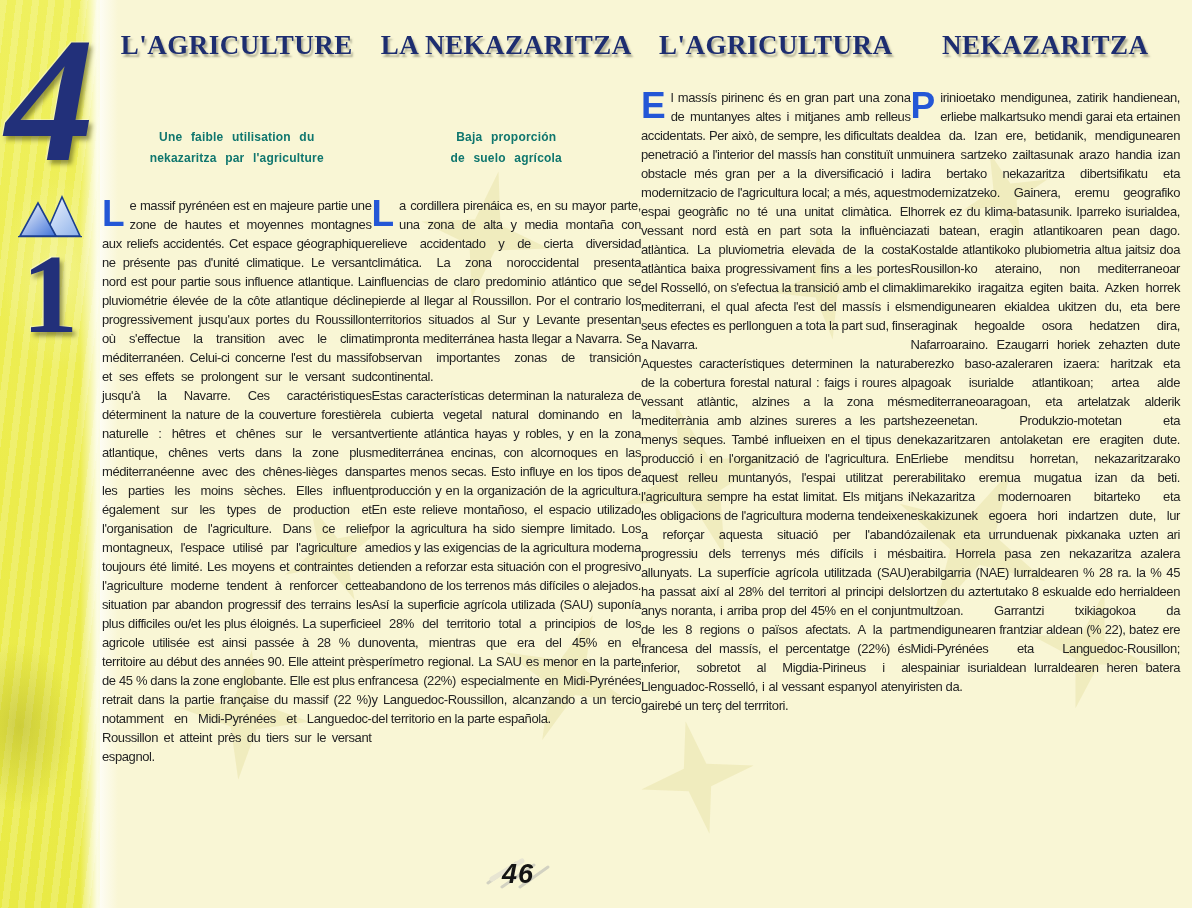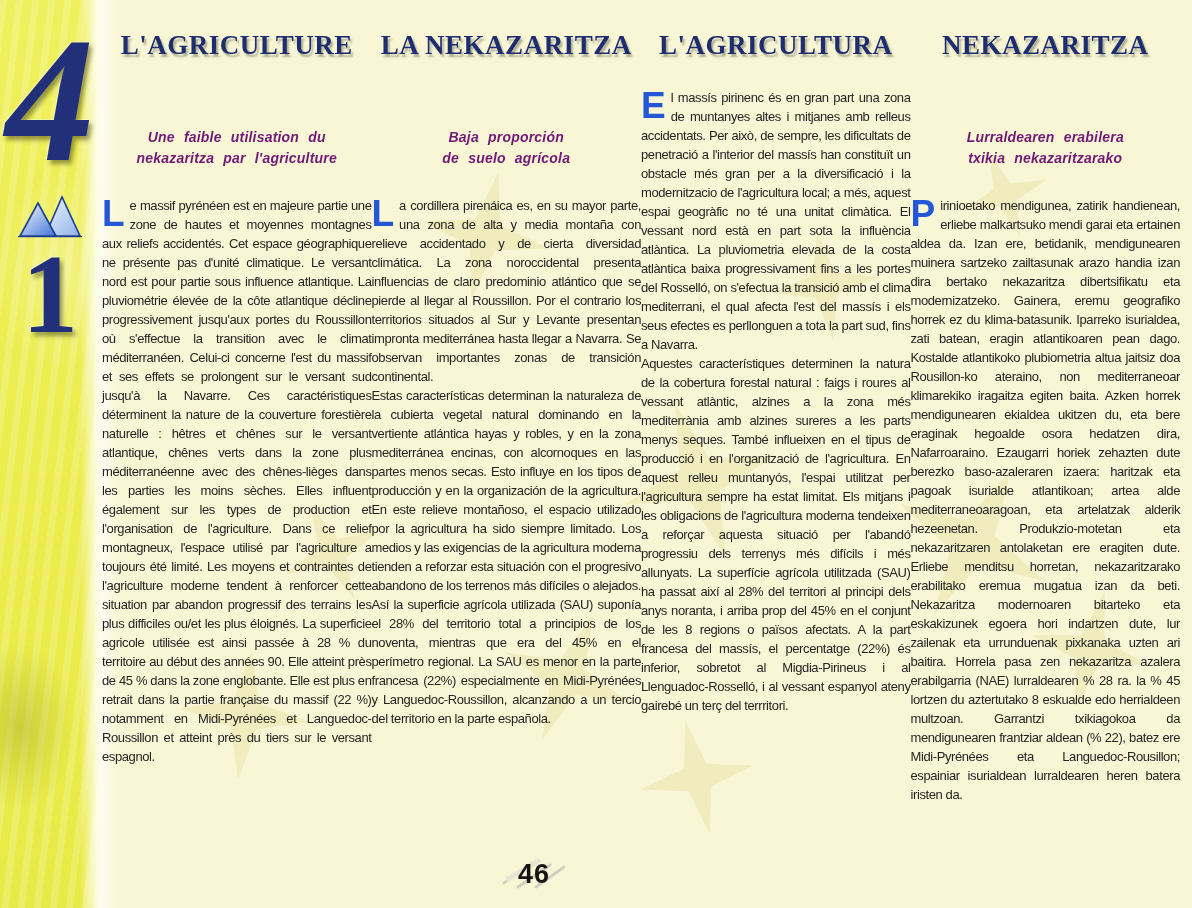--- a/index.html
+++ b/index.html
@@ -29,30 +29,30 @@
       font-size:112px;line-height:92px;color:#22307a;margin-top:6px;
       text-shadow:3px 4px 4px rgba(60,60,20,.5), -1px -1px 0 rgba(255,255,255,.4);}
 
   
   .main{position:absolute;left:102px;top:30px;width:1078px;z-index:2;
         display:flex;gap:0;}
   .column{flex:1;min-width:0;}
   .col-title{font-family:"Liberation Serif",serif;font-weight:bold;font-size:27px;
       letter-spacing:.5px;color:#1d2d70;text-align:center;white-space:nowrap;
       text-shadow:2px 3px 2px rgba(115,115,95,.55);}
-  .col-subtitle{margin-top:66px;text-align:center;color:#701a75;font-weight:bold;
-      font-size:14px;line-height:21px;word-spacing:5px;letter-spacing:.2px;font-style:italic;}
+  .col-subtitle{margin-top:66px;text-align:center;color:#0f766e;font-weight:bold;
+      font-size:12px;line-height:21px;word-spacing:5px;letter-spacing:.2px;}
   .col-body{margin-top:27px;text-align:justify;font-size:13px;line-height:19px;
       letter-spacing:-.4px;color:#242424;}
   .col-body p{margin:0;}
   .dropcap{float:left;font-size:37px;line-height:32px;font-weight:bold;color:#2457d6;
       padding:2px 5px 0 0;letter-spacing:0;}
 
   
-  .footer{position:absolute;left:16px;bottom:14px;width:1036px;text-align:center;z-index:2;}
+  .footer{position:absolute;left:0;bottom:14px;width:1036px;text-align:center;z-index:2;font-style:italic;}
   .pagenum-wrap{position:relative;display:inline-block;padding:4px 14px;}
   .brush-marks{position:absolute;left:-6px;top:2px;width:74px;height:34px;opacity:.8;}
   .page-number{position:relative;font-weight:bold;font-size:27px;color:#141414;letter-spacing:1px;}
 </style>
 </head>
 <body>
 
 <div class="page">
 
   <div class="leaf" style="left:420px;top:170px;width:130px;height:130px;transform:rotate(12deg);"></div>
@@ -119,24 +119,20 @@
     <div class="column" lang="ca">
       <div class="col-title">L'AGRICULTURA</div>
       <div class="col-body">
         <p><span class="dropcap">E</span><span>l massís pirinenc és en gran part una zona de muntanyes altes i mitjanes amb relleus accidentats. Per això, de sempre, les dificultats de penetració a l'interior del massís han constituït un obstacle més gran per a la diversificació i la modernitzacio de l'agricultura local; a més, aquest espai geogràfic no té una unitat climàtica. El vessant nord està en part sota la influència atlàntica. La pluviometria elevada de la costa atlàntica baixa progressivament fins a les portes del Rosselló, on s'efectua la transició amb el clima mediterrani, el qual afecta l'est del massís i els seus efectes es perllonguen a tota la part sud, fins a Navarra.</span></p>
         <p>Aquestes característiques determinen la natura de la cobertura forestal natural : faigs i roures al vessant atlàntic, alzines a la zona més mediterrània amb alzines sureres a les parts menys seques. També influeixen en el tipus de producció i en l'organització de l'agricultura. En aquest relleu muntanyós, l'espai utilitzat per l'agricultura sempre ha estat limitat. Els mitjans i les obligacions de l'agricultura moderna tendeixen a reforçar aquesta situació per l'abandó progressiu dels terrenys més difícils i més allunyats. La superfície agrícola utilitzada (SAU) ha passat així al 28% del territori al principi dels anys noranta, i arriba prop del 45% en el conjunt de les 8 regions o països afectats. A la part francesa del massís, el percentatge (22%) és inferior, sobretot al Migdia-Pirineus i al Llenguadoc-Rosselló, i al vessant espanyol ateny gairebé un terç del terrritori.</p>
       </div>
     </div>
 
     <div class="column" lang="eu">
       <div class="col-title">NEKAZARITZA</div>
-      <div class="col-subtitle">
-        <span>Lurraldearen erabilera</span><br>
-        <span>txikia nekazaritzarako</span>
-      </div>
       <div class="col-body">
         <p><span class="dropcap">P</span><span>irinioetako mendigunea, zatirik handienean, erliebe malkartsuko mendi garai eta ertainen aldea da. Izan ere, betidanik, mendigunearen muinera sartzeko zailtasunak arazo handia izan dira bertako nekazaritza dibertsifikatu eta modernizatzeko. Gainera, eremu geografiko horrek ez du klima-batasunik. Iparreko isurialdea, zati batean, eragin atlantikoaren pean dago. Kostalde atlantikoko plubiometria altua jaitsiz doa Rousillon-ko ateraino, non mediterraneoar klimarekiko iragaitza egiten baita. Azken horrek mendigunearen ekialdea ukitzen du, eta bere eraginak hegoalde osora hedatzen dira, Nafarroaraino. Ezaugarri horiek zehazten dute berezko baso-azaleraren izaera: haritzak eta pagoak isurialde atlantikoan; artea alde mediterraneoaragoan, eta artelatzak alderik hezeenetan. Produkzio-motetan eta nekazaritzaren antolaketan ere eragiten dute. Erliebe menditsu horretan, nekazaritzarako erabilitako eremua mugatua izan da beti. Nekazaritza modernoaren bitarteko eta eskakizunek egoera hori indartzen dute, lur zailenak eta urrunduenak pixkanaka uzten ari baitira. Horrela pasa zen nekazaritza azalera erabilgarria (NAE) lurraldearen % 28 ra. la % 45 lortzen du aztertutako 8 eskualde edo herrialdeen multzoan. Garrantzi txikiagokoa da mendigunearen frantziar aldean (% 22), batez ere Midi-Pyrénées eta Languedoc-Rousillon; espainiar isurialdean lurraldearen heren batera iristen da.</span></p>
         <p></p>
       </div>
     </div>
 
   </div>
 
   <div class="footer">
     <span class="pagenum-wrap">

